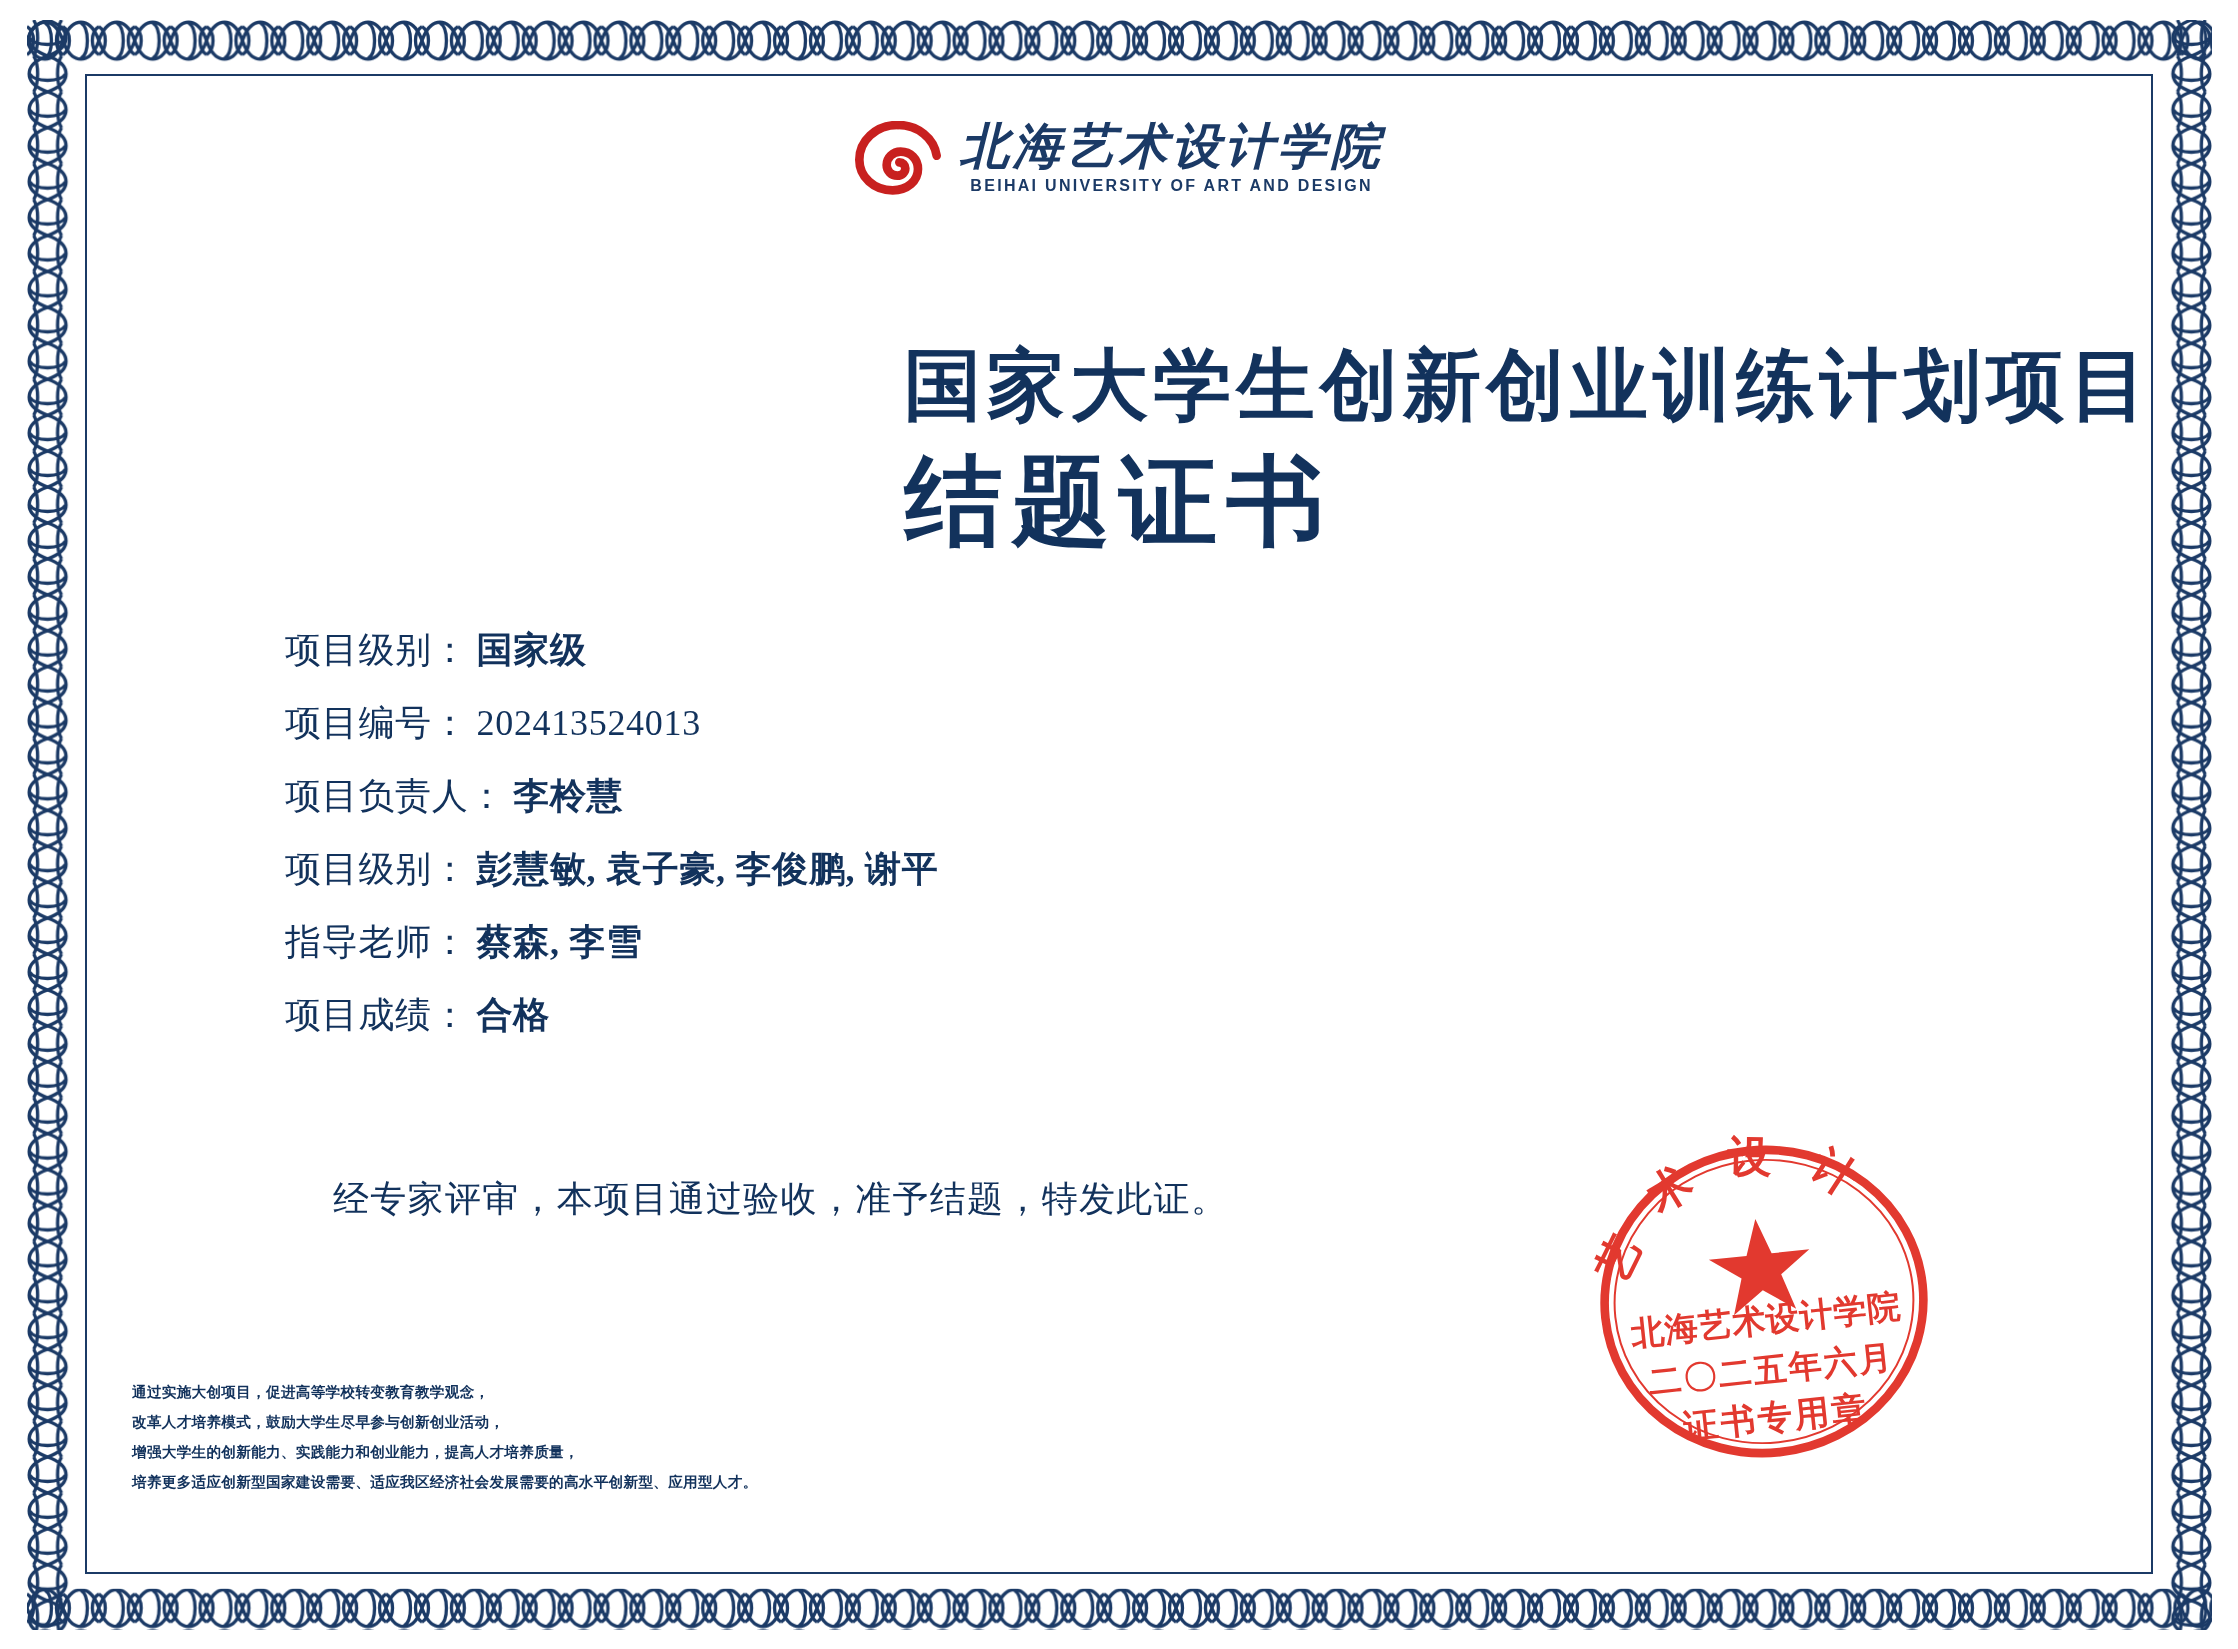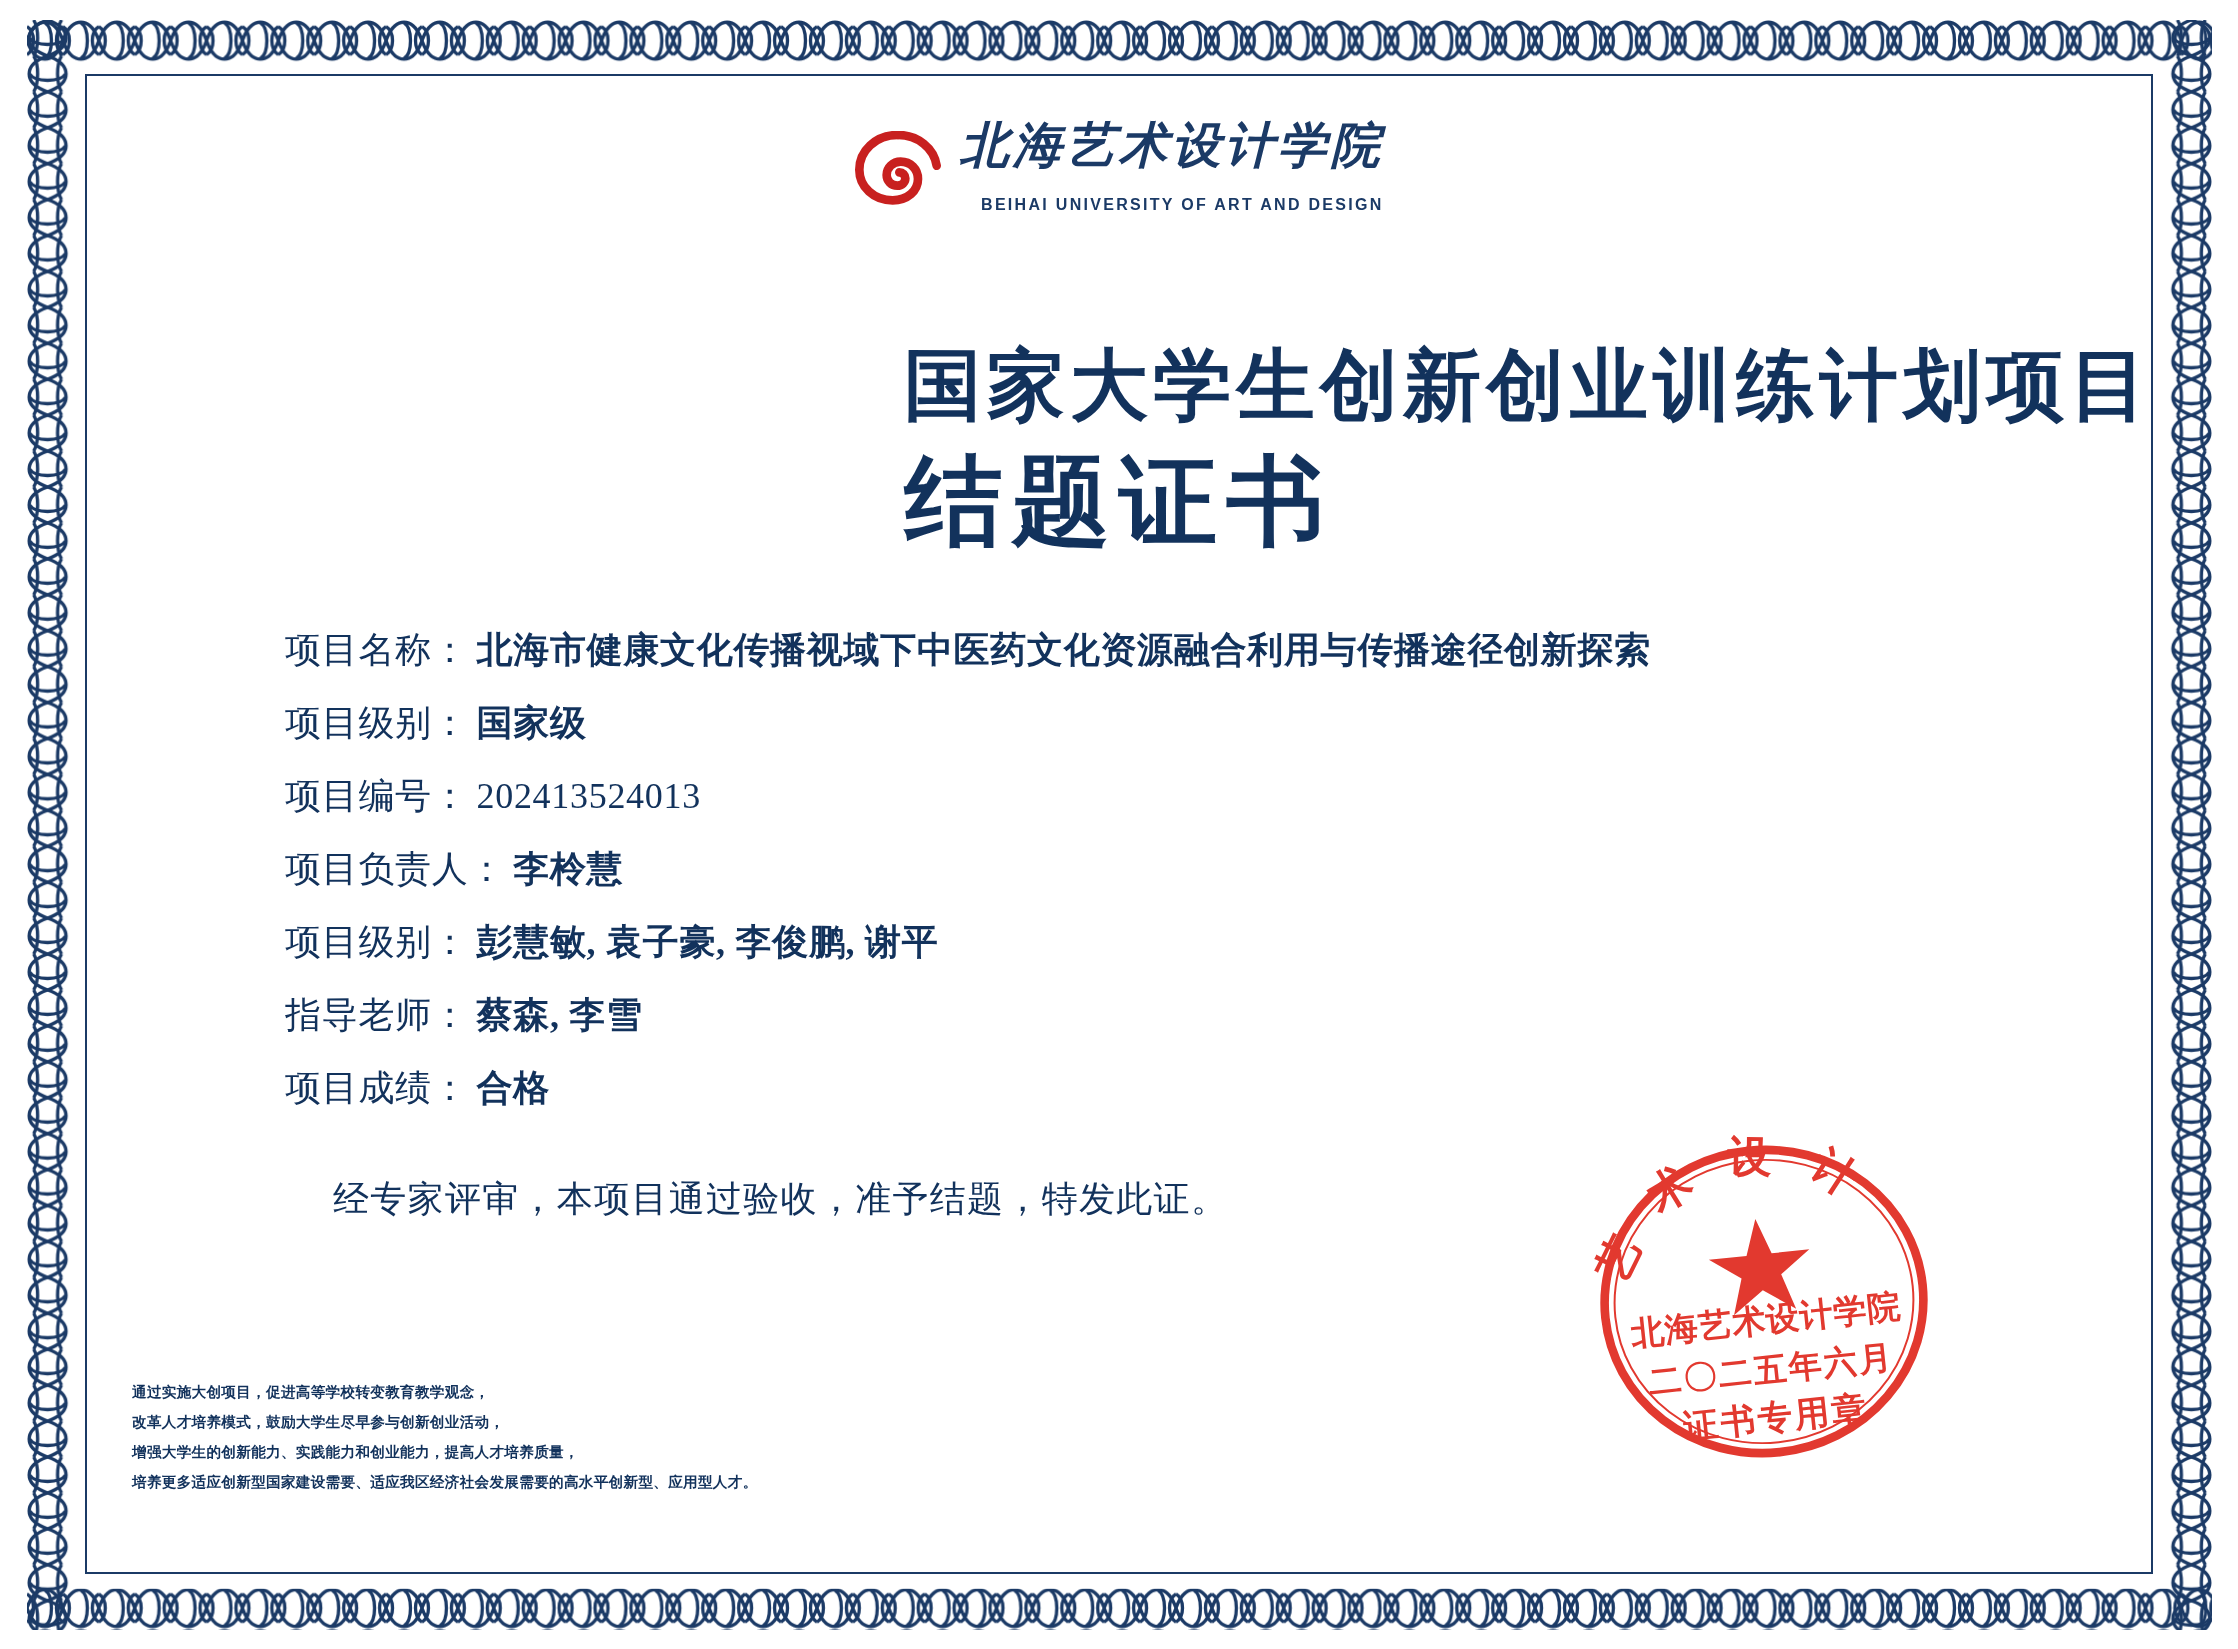--- a/index.html
+++ b/index.html
@@ -79,27 +79,27 @@
   .logo-cn {
     font-family: "Liberation Serif", serif;
     font-size: 49px;
     font-weight: bold;
     color: #1b3a66;
     letter-spacing: 4px;
     font-style: italic;
     line-height: 1;
   }
   .logo-en {
-    margin-top: 26px;
+    margin-top: 6px;
     font-family: "Liberation Sans", sans-serif;
     font-size: 16px;
     letter-spacing: 2.3px;
     color: #1b3a66;
     font-weight: 600;
-    text-align: right;
+    text-align: center;
   }
   .logo-textwrap { text-align: center; }
 
   
   .title-main {
     position: absolute;
     left: 0;
     top: 266px;
     width: 2068px;
     text-align: right;
@@ -240,24 +240,20 @@
           <div class="logo-en">BEIHAI UNIVERSITY OF ART AND DESIGN</div>
         </span>
       </div>
     </div>
 
     <div class="title-main">国家大学生创新创业训练计划项目</div>
     <div class="title-sub">结题证书</div>
 
     <div class="fields">
 
-      <div class="field-row">
-        <span class="field-label">项目名称：</span>
-        <span class="field-value">北海市健康文化传播视域下中医药文化资源融合利用与传播途径创新探索</span>
-      </div>
 
       <div class="field-row">
         <span class="field-label">项目级别：</span>
         <span class="field-value">国家级</span>
       </div>
 
       <div class="field-row">
         <span class="field-label">项目编号：</span>
         <span class="field-value thin">202413524013</span>
       </div>

